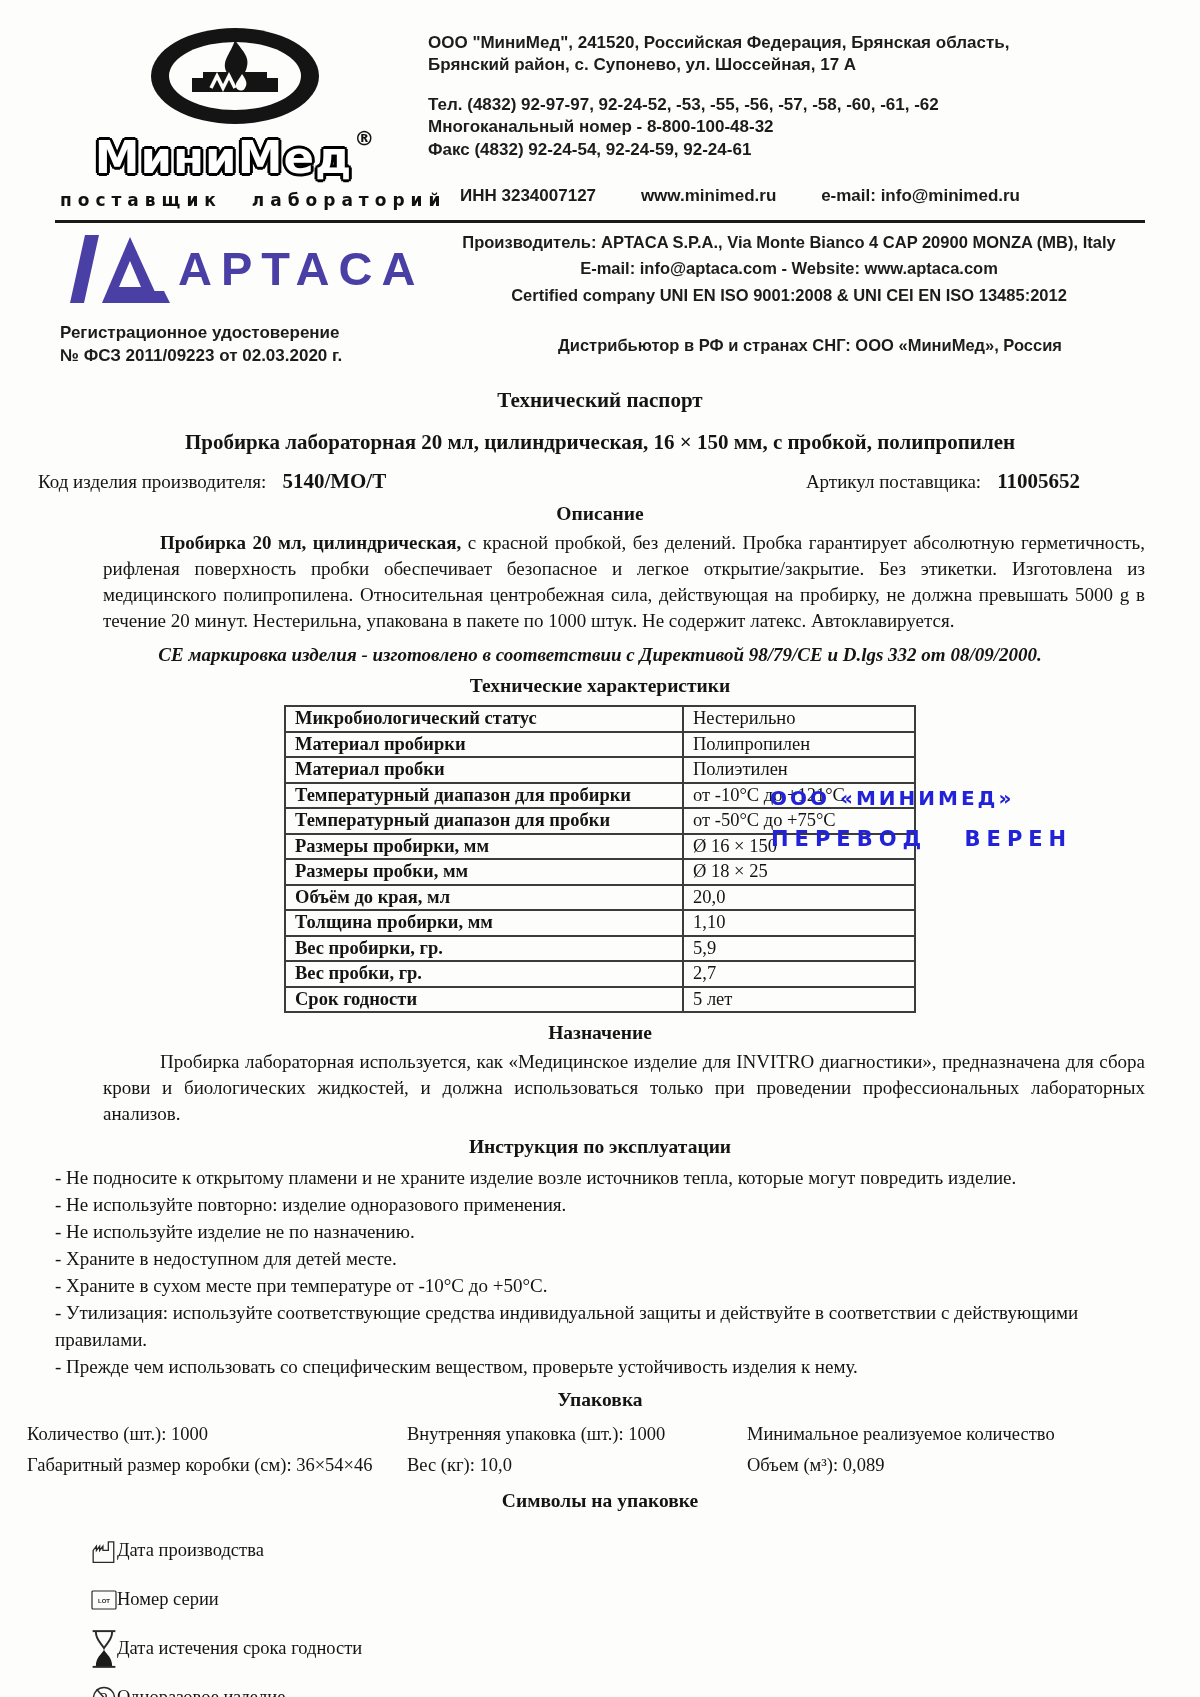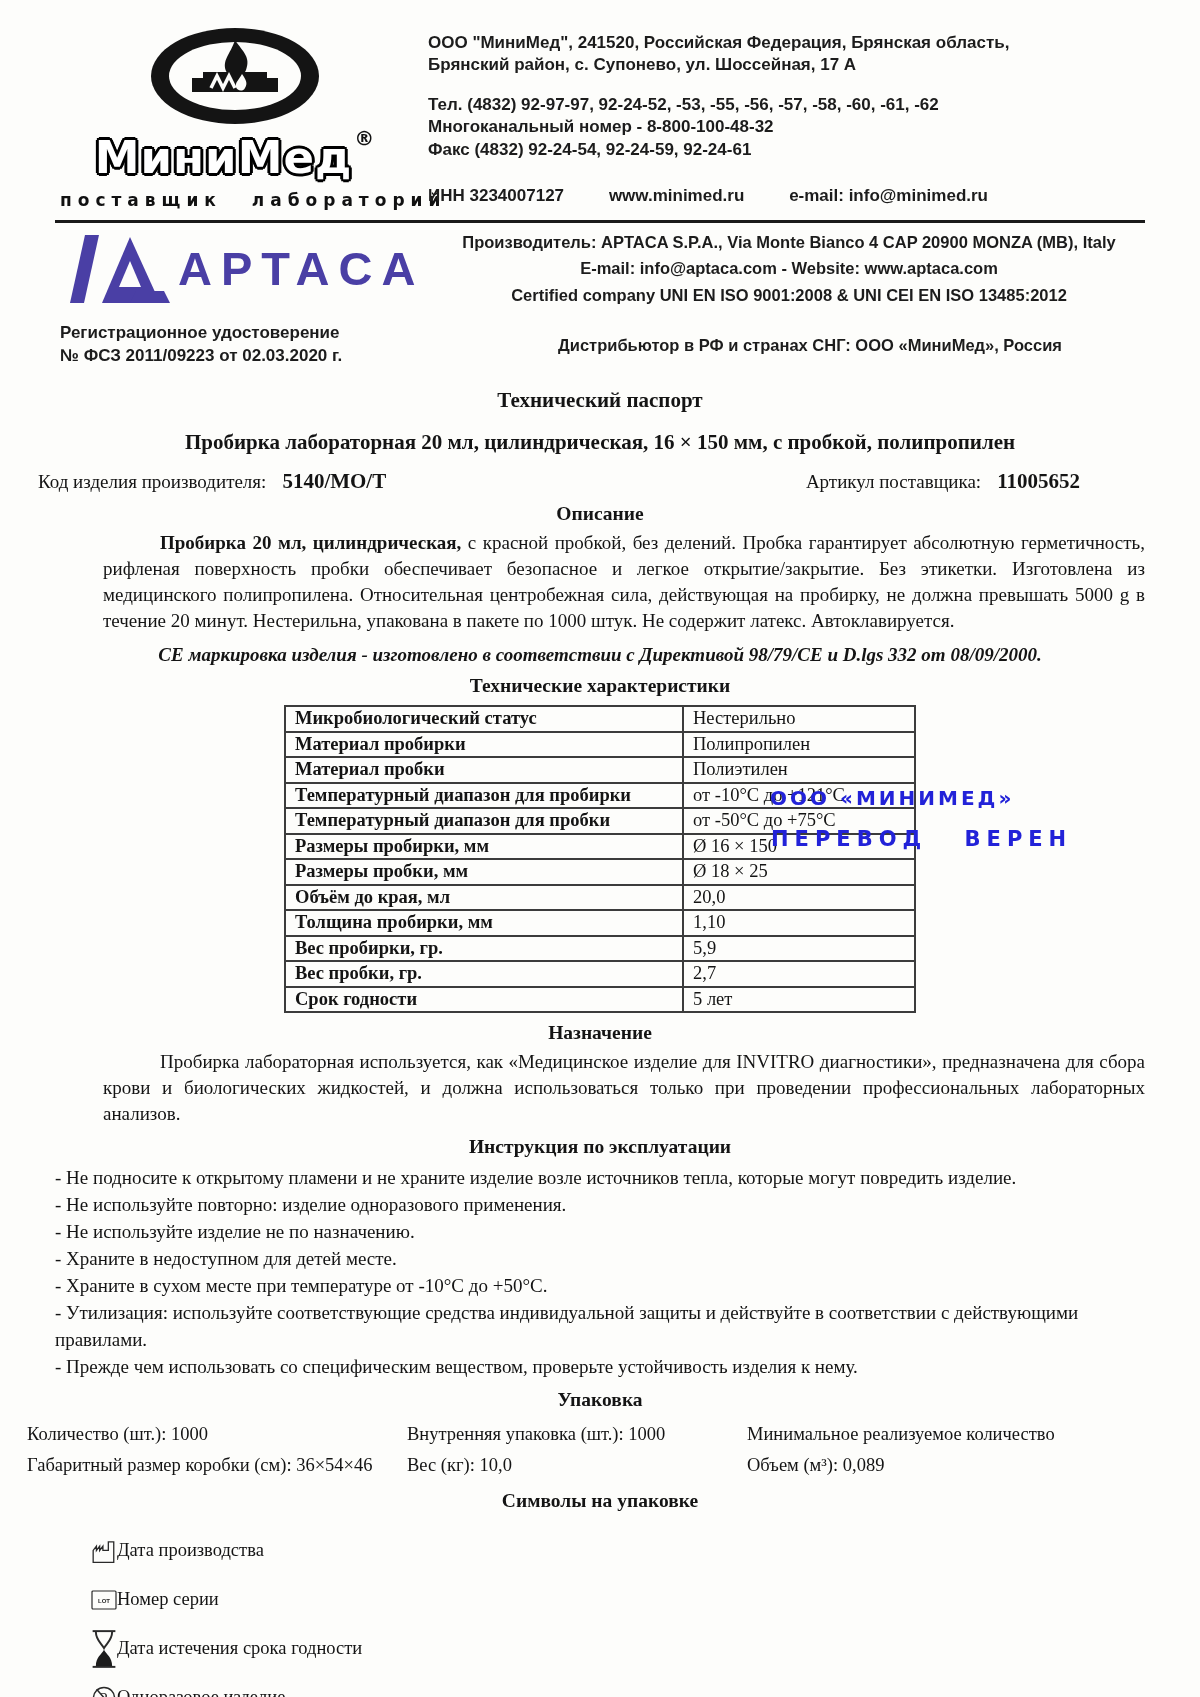--- a/index.html
+++ b/index.html
@@ -20,21 +20,21 @@
                 -3px 0 0 #000,3px 0 0 #000,0 -3px 0 #000,0 3px 0 #000;
   }
   .reg-mark { color:#111; text-shadow:none; font-size:20px; vertical-align:28px; margin-left:2px; font-weight:bold;}
   .tagline {
     font-family:"DejaVu Sans",sans-serif; font-weight:bold; font-size:17px;
     letter-spacing:6px; word-spacing:18px; margin-top:10px; color:#111; white-space:nowrap;
   }
   .info-col { flex:1; padding-left:18px; font-family:"Liberation Sans","DejaVu Sans",sans-serif;
               font-weight:bold; font-size:17px; line-height:1.32; color:#1c1c1c; padding-top:8px; }
   .info-block { margin-bottom:17px; }
-  .inn-row { display:flex; justify-content:space-between; width:560px; margin-top:24px; }
+  .inn-row { display:flex; justify-content:space-between; width:560px; margin-top:24px;margin-left:32px; }
   .rule { border:0; border-top:3px solid #1a1a1a; margin:10px 55px 0; }
   .aptaca-row { display:flex; padding:6px 55px 0 60px; align-items:center;margin-left:8px; }
   .aptaca-logo { width:365px; display:flex; align-items:center; }
   .aptaca-text { font-family:"Liberation Sans","DejaVu Sans",sans-serif; font-weight:bold;
                  font-size:47px; letter-spacing:9px; color:#4a3fa5; margin-left:6px; }
   .producer-col { flex:1; text-align:center; font-family:"Liberation Sans","DejaVu Sans",sans-serif;
                   font-weight:bold; font-size:16.5px; line-height:1.6; color:#1c1c1c; }
   .reg-row { display:flex; padding:14px 55px 0 60px; align-items:center; }
   .reg-col { width:450px; font-family:"Liberation Sans","DejaVu Sans",sans-serif;
              font-weight:bold; font-size:17px; line-height:1.35; color:#1c1c1c; }

